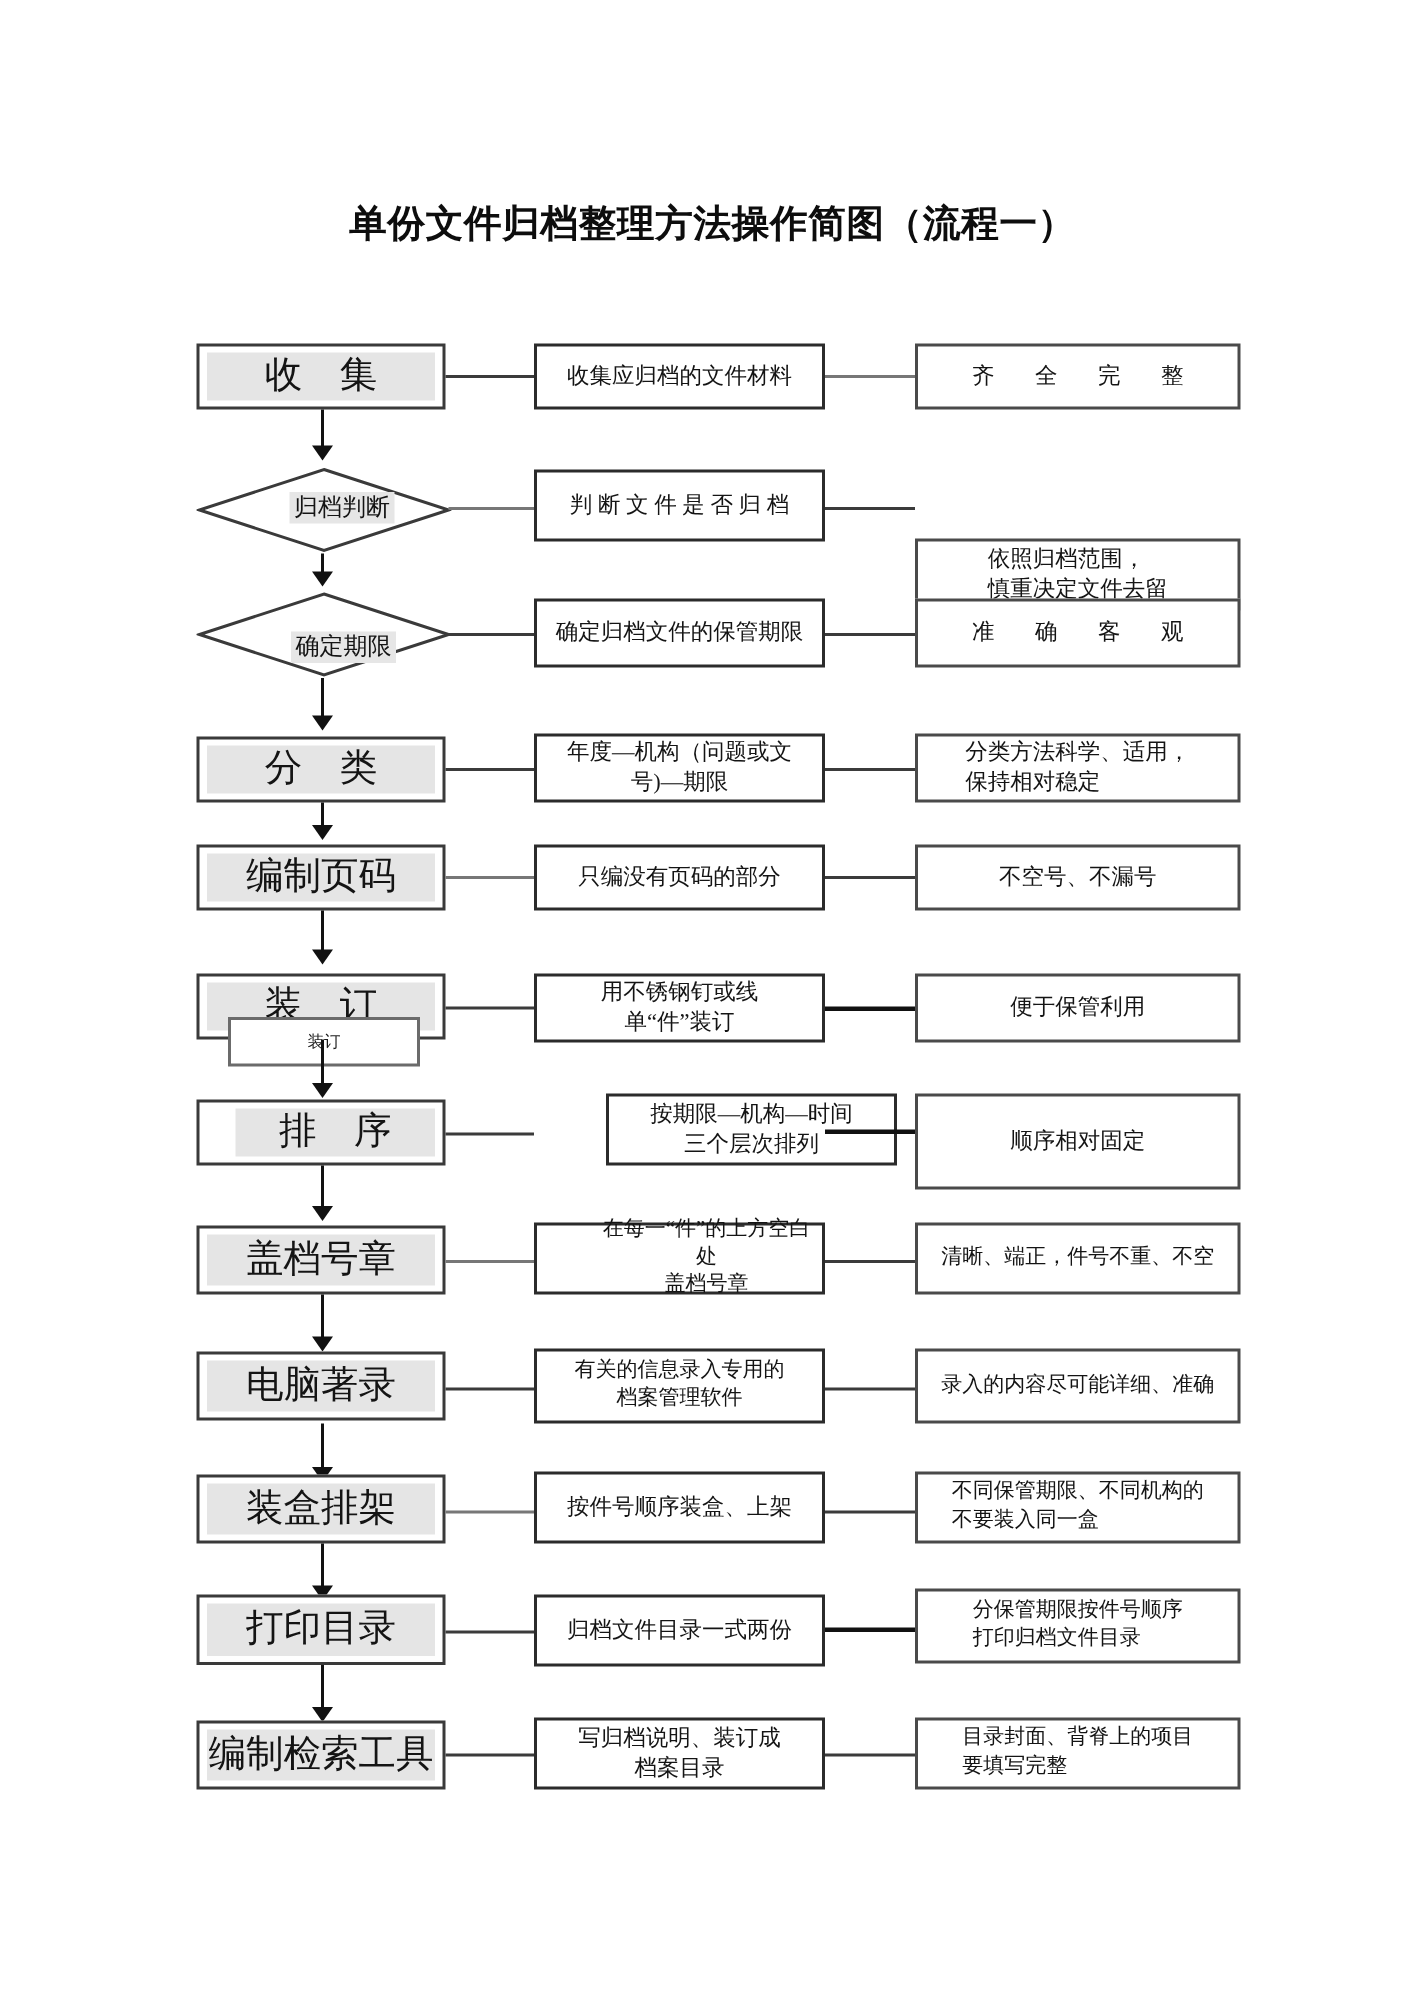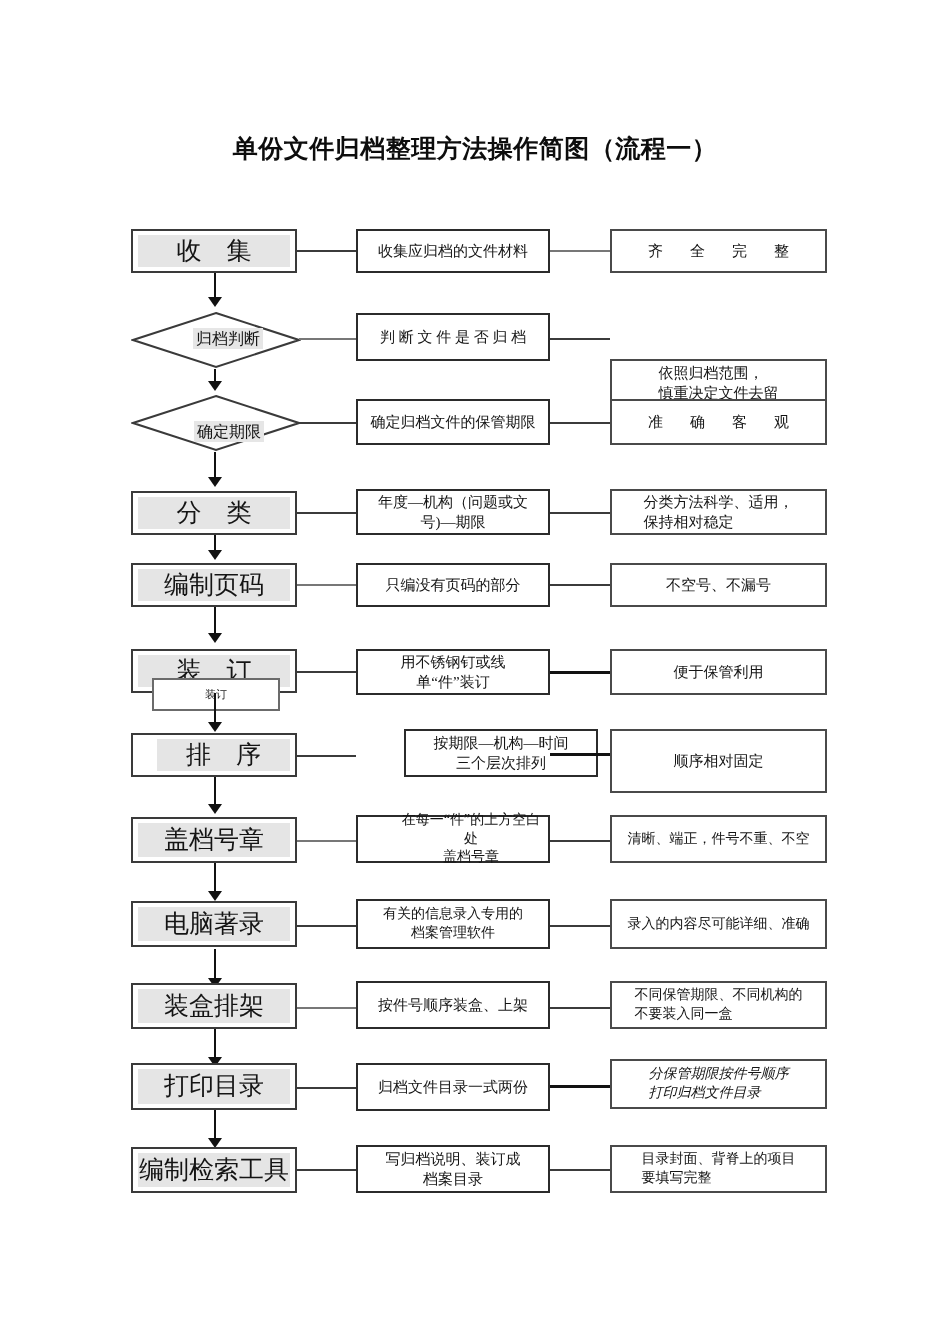--- a/index.html
+++ b/index.html
@@ -318,21 +318,21 @@
 <div class="hline" style="left:550px; top:1007px; width:60px;"></div>
 <div class="vline" style="top:1029px; height:31px;"></div>
 <div class="arrowhead" style="top:1057px;"></div>
 
 <div class="node proc" style="top:1063px; height:47px;">
   <div class="fill">打印目录</div>
 </div>
 <div class="node mid" style="top:1063px; height:48px;">
   <div>归档文件目录一式两份</div>
 </div>
-<div class="node right" style="top:1059px; height:50px;font-style:italic;">
+<div class="node right" style="top:1059px; height:50px;">
   <div style="font-size:14px;">
     <div>分保管期限按件号顺序</div>
     <div>打印归档文件目录</div>
   </div>
 </div>
 <div class="hline" style="left:297px; top:1087px; width:59px;"></div>
 <div class="hline thick" style="left:550px; top:1085px; width:60px;"></div>
 <div class="vline" style="top:1110px; height:31px;"></div>
 <div class="arrowhead" style="top:1138px;"></div>
 

